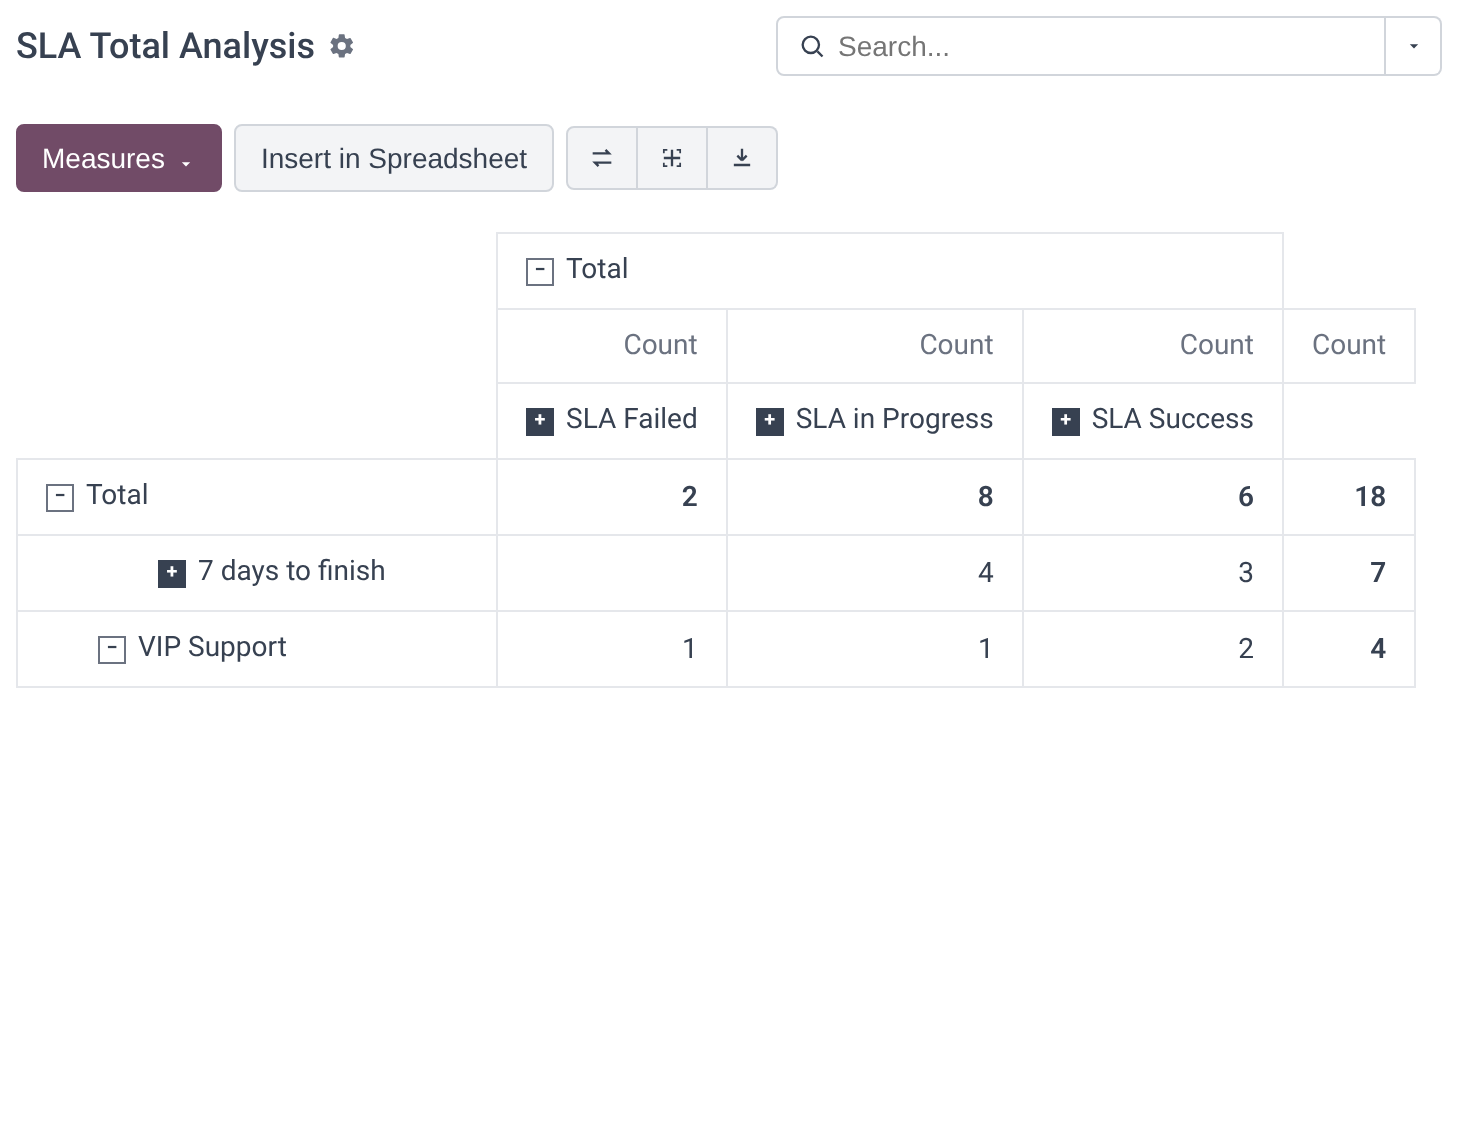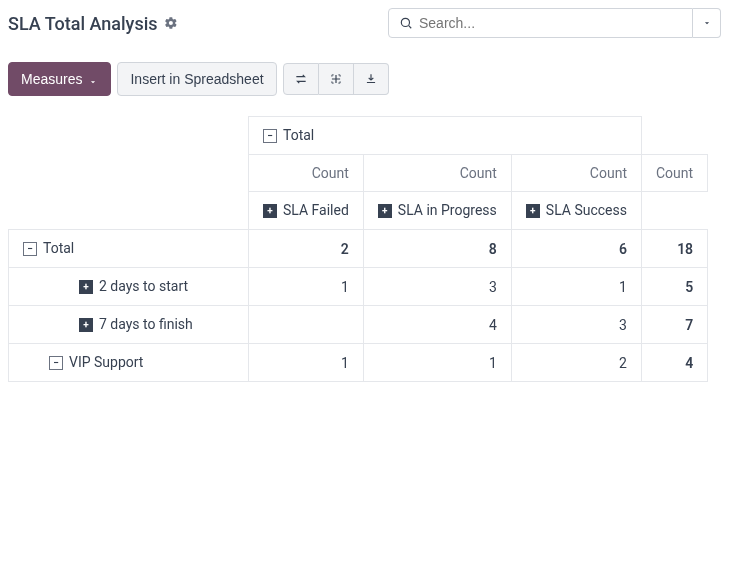--- a/index.html
+++ b/index.html
@@ -163,27 +163,20 @@
   </thead>
   <tbody id="pivot-body">
       <tr>
         <td class="row-label lvl0"><span class="toggle">−</span><span>Total</span></td>
         <td class="bold">2</td>
         <td class="bold">8</td>
         <td class="bold">6</td>
         <td class="bold">18</td>
       </tr>
       <tr>
-        <td class="row-label lvl2"><span class="toggle plus">+</span><span>2 days to start</span></td>
-        <td>1</td>
-        <td>3</td>
-        <td>1</td>
-        <td class="bold">5</td>
-      </tr>
-      <tr>
         <td class="row-label lvl2"><span class="toggle plus">+</span><span>7 days to finish</span></td>
         <td></td>
         <td>4</td>
         <td>3</td>
         <td class="bold">7</td>
       </tr>
       <tr>
         <td class="row-label lvl1"><span class="toggle">−</span><span>VIP Support</span></td>
         <td>1</td>
         <td>1</td>

